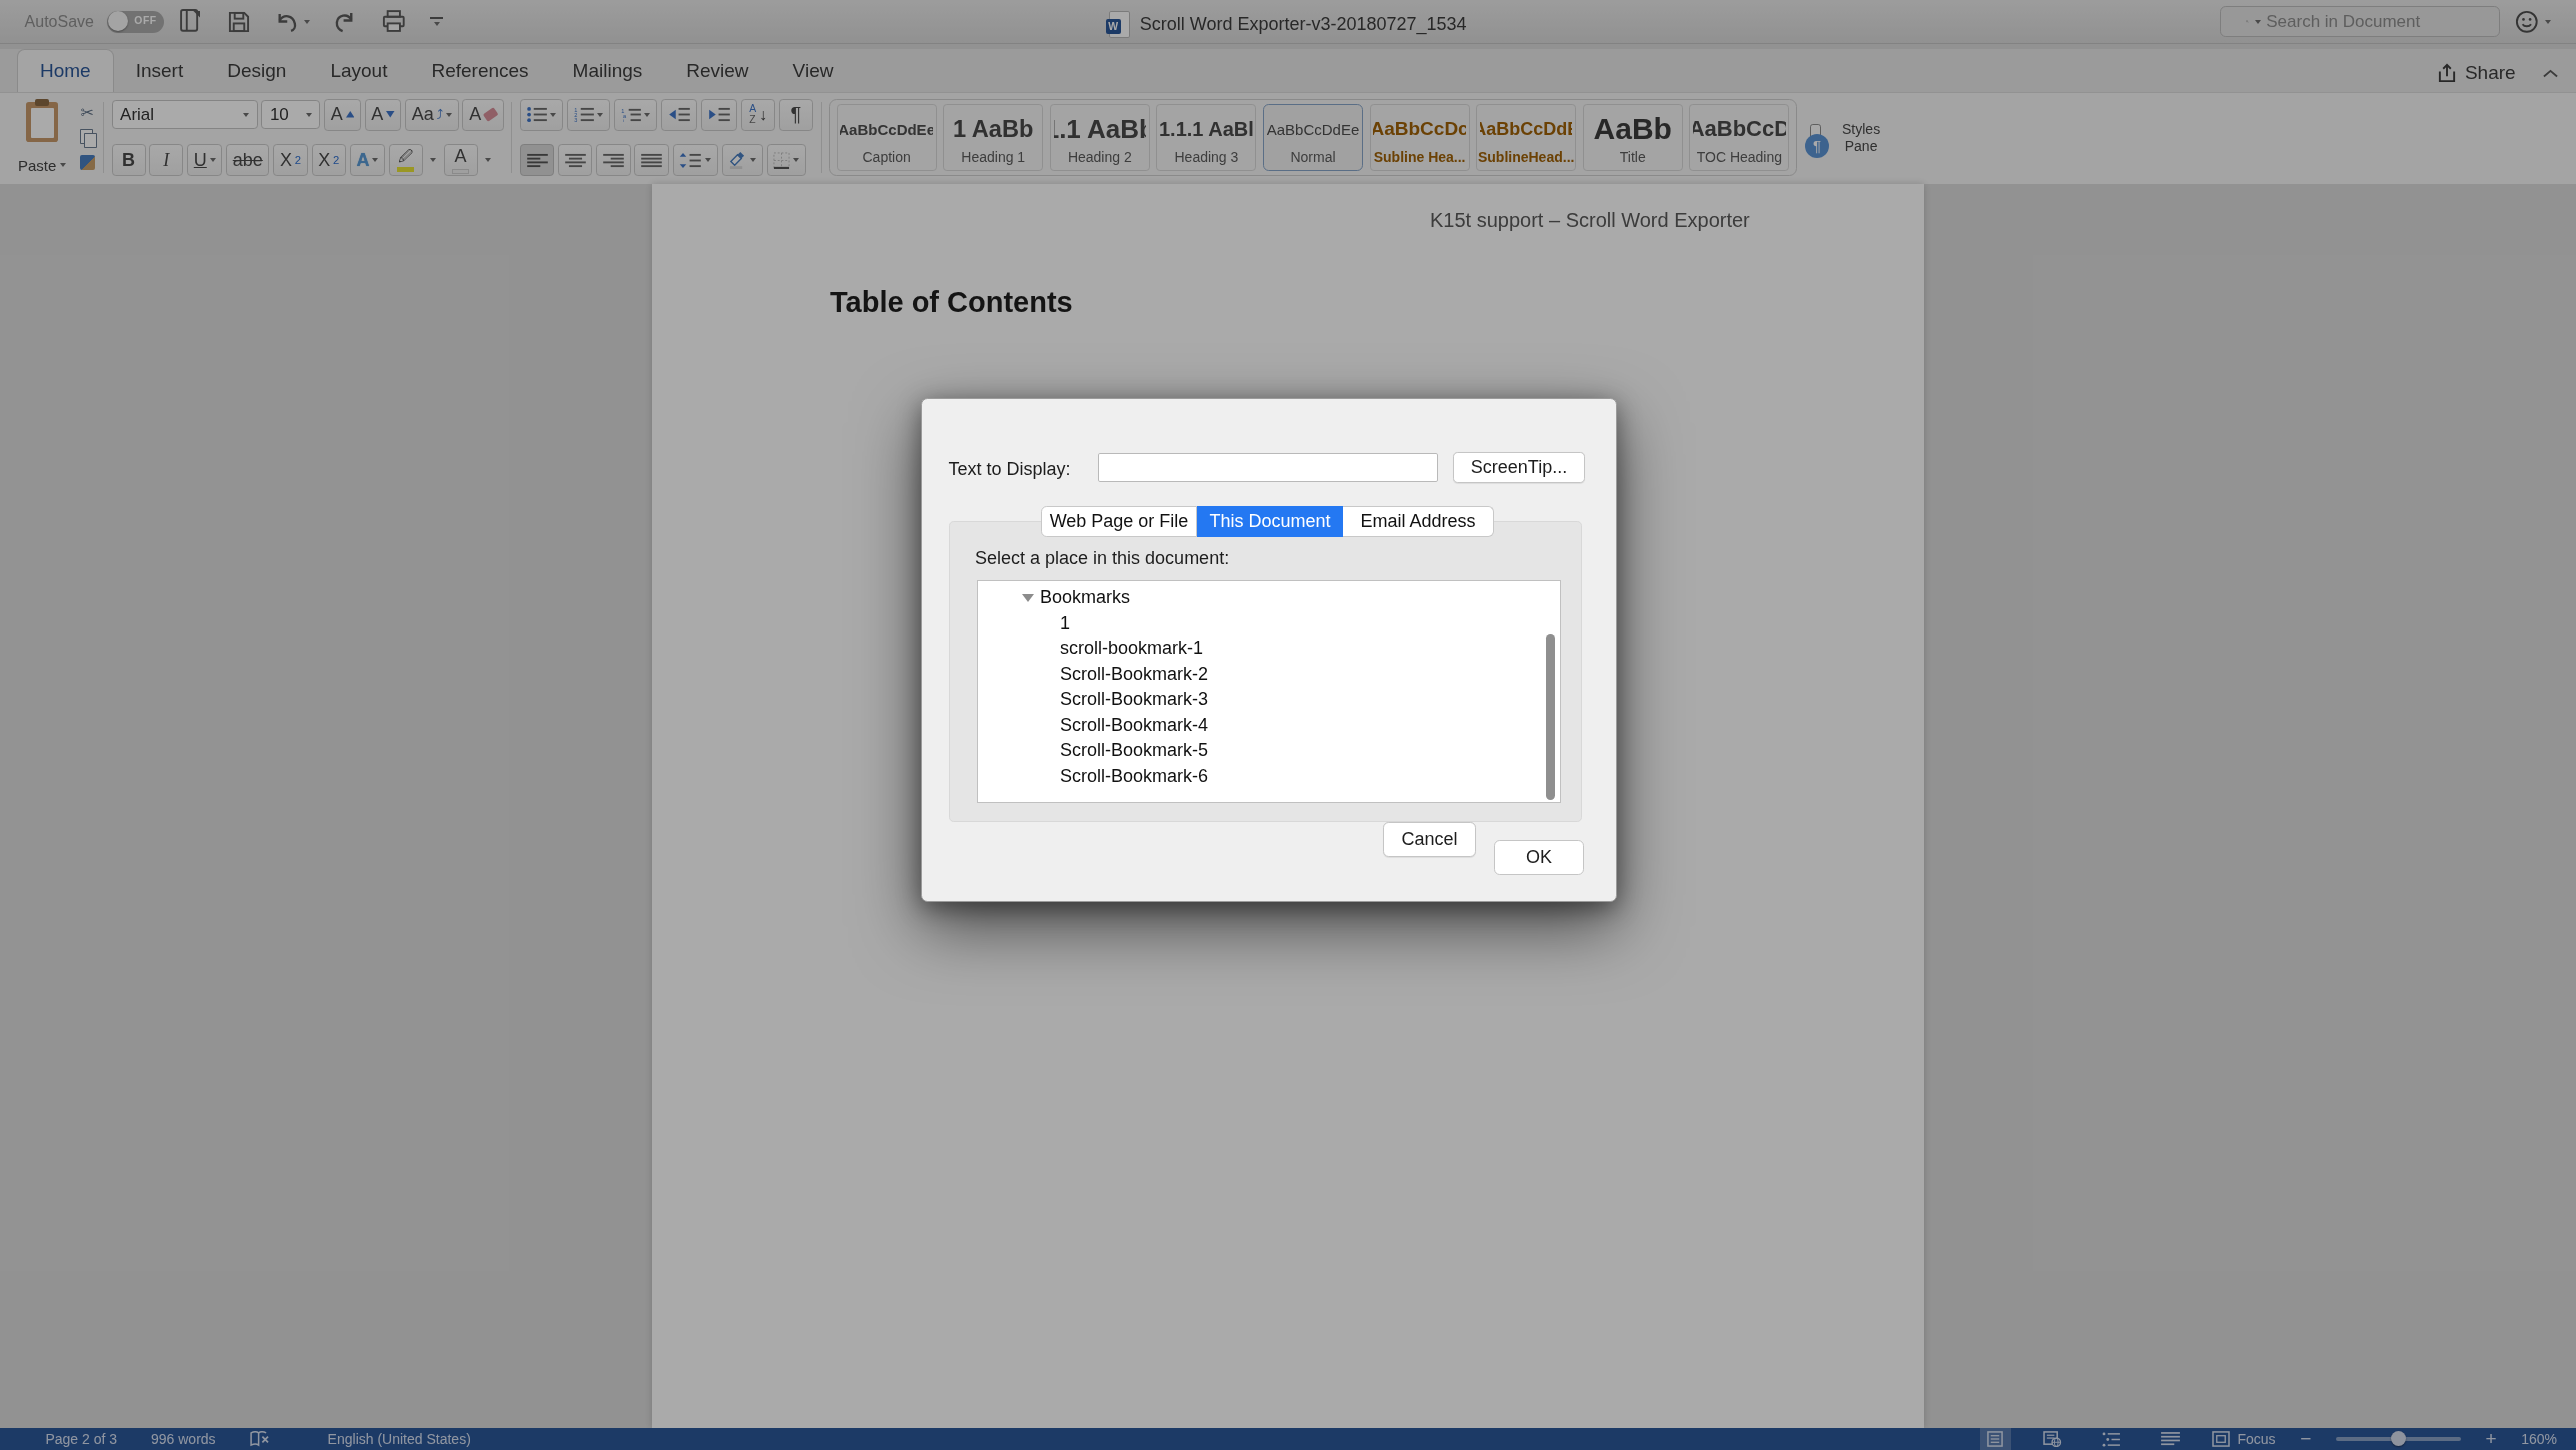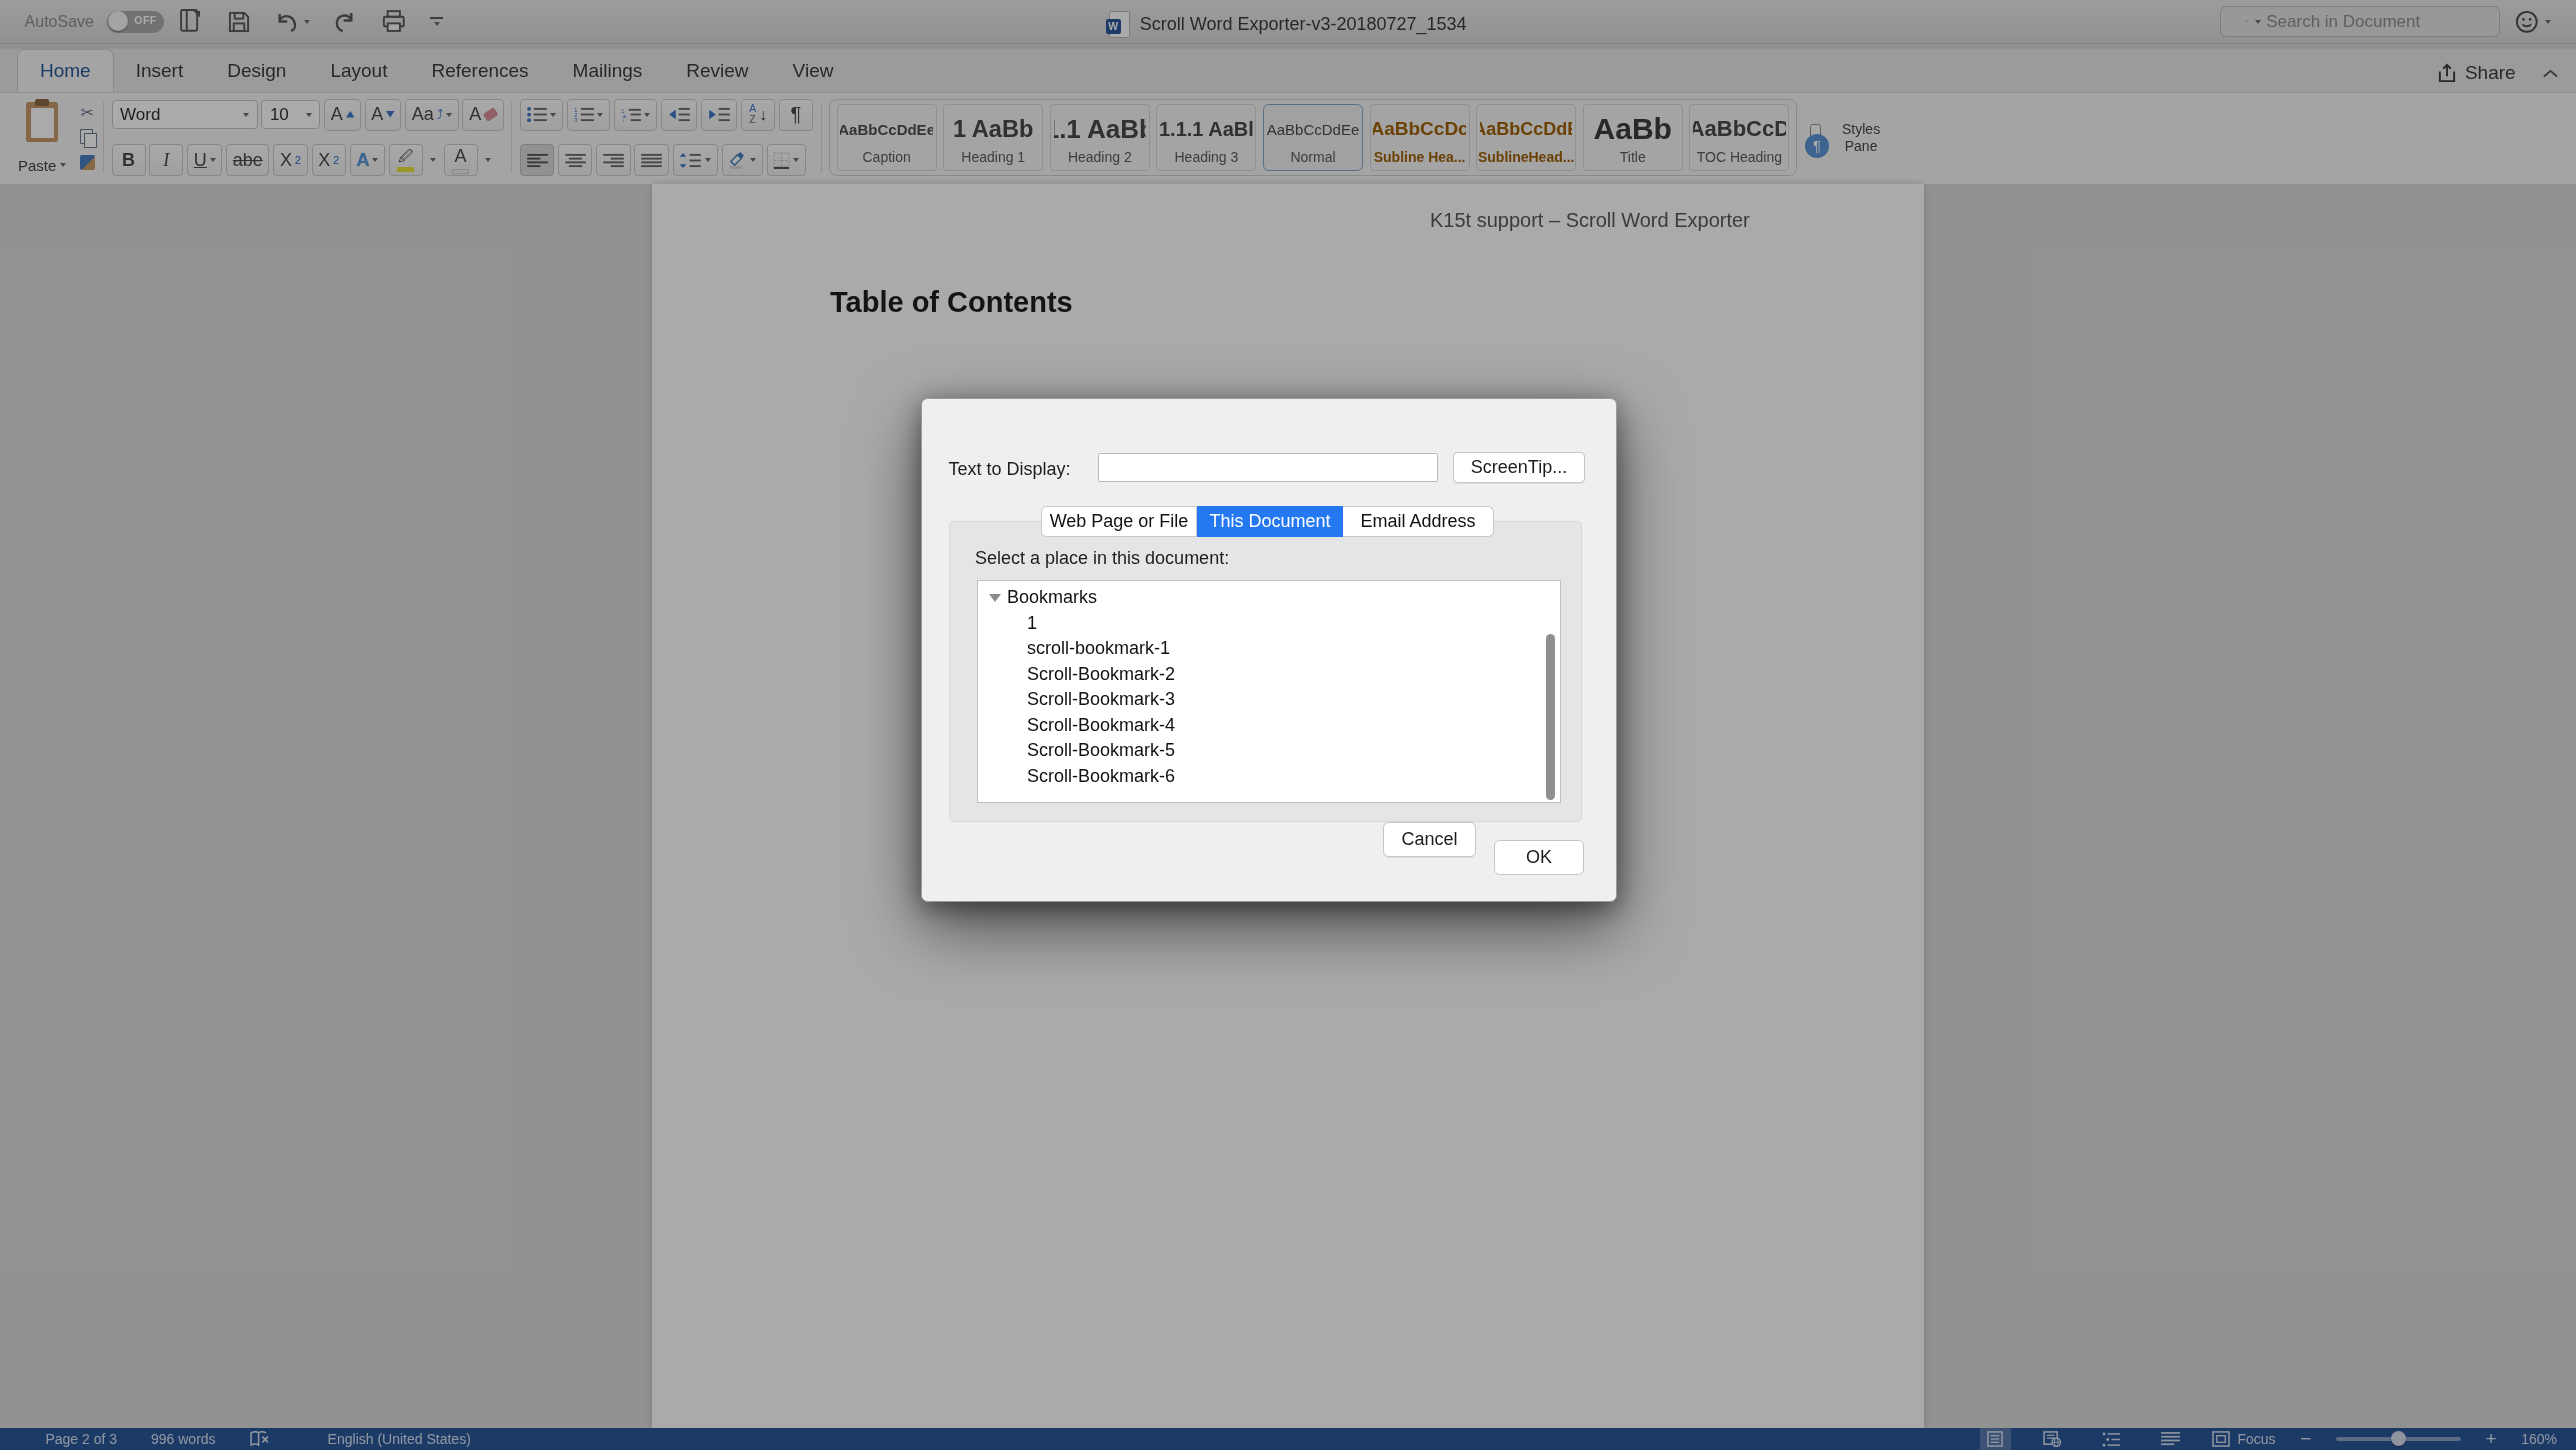--- a/index.html
+++ b/index.html
@@ -142,21 +142,21 @@
     border:0.9px solid #c8c8c8; background:#fff; font-size:18px; color:#111;
     display:flex; align-items:center; justify-content:center;
   }
   .seg:first-child{ border-radius:5.7px 0 0 5.7px; }
   .seg:last-child{ border-radius:0 5.7px 5.7px 0; border-left:none;}
   .seg.active{ background:#2478f2; border-color:#2478f2; color:#fff; }
   .listbox{
     position:absolute; left:55px; top:181px; width:584px; height:223px;
     background:#fff; border:0.9px solid #c0c0c0; overflow:hidden; padding-top:3.8px;
   }
-  .trow{ height:25.5px; display:flex; align-items:center; font-size:18px; color:#111; padding-left:11.3px; gap:5.7px;}
+  .trow{ height:25.5px; display:flex; align-items:center; font-size:18px; color:#111; padding-left:11.3px; gap:5.7px;margin-left:33px;}
   .trow.child{ padding-left:49px; }
   .disclosure{ width:0; height:0; border-left:6.6px solid transparent; border-right:6.6px solid transparent; border-top:8.5px solid #8c8c8c; }
   .vscroll{ position:absolute; right:4.7px; top:53px; width:9.4px; height:166px; border-radius:4.7px; background:#8f8f8f;}
   .btn-cancel{ position:absolute; left:461px; top:423px; width:93px; height:35px; }
   .btn-ok{
     position:absolute; left:572px; top:441px; width:90px; height:35px;
     background:#ececec; color:#a8a8a8; border-color:#dadada; box-shadow:none;
   }
   .dlg-btn2{
     border-radius:5.7px; border:0.9px solid #c5c5c5; background:#fff; font-size:18px; color:#1d1d1d;
@@ -295,21 +295,21 @@
         <span class="sicon">
             <span class="brush-ic"></span>
           </span>
       </div>
     </div>
     <div class="rsep"></div>
 
     <div class="rgroup">
       <div class="rrow">
         <div class="combo" style="width:146px;">
-          <span>Word</span>
+          <span>Arial</span>
             <span class="caret-down small"></span>
         </div>
         <div class="combo" style="width:59px;">
           <span>10</span>
             <span class="caret-down small"></span>
         </div>
         <div class="rbtn">A<svg width="8.5" height="6.6" viewBox="0 0 9 7">
               <path d="M0 7 L4.5 0 L9 7 z" fill="#3f76c9"></path>
             </svg></div>
         <div class="rbtn">A<svg width="8.5" height="6.6" viewBox="0 0 9 7">

